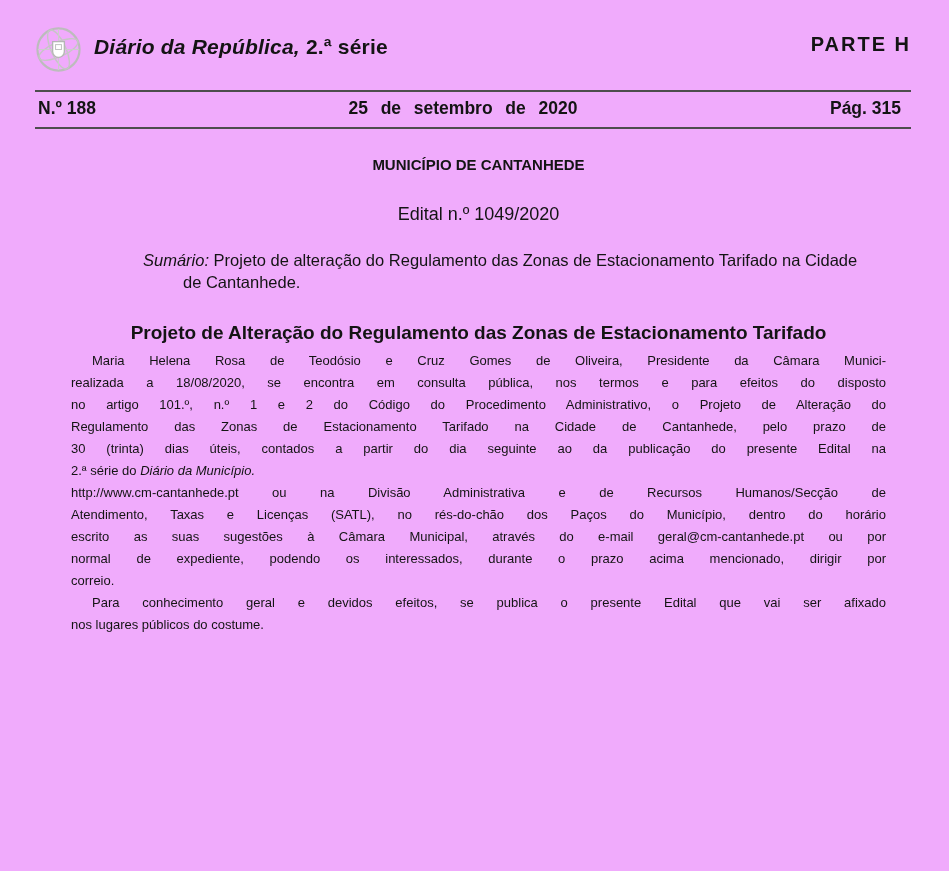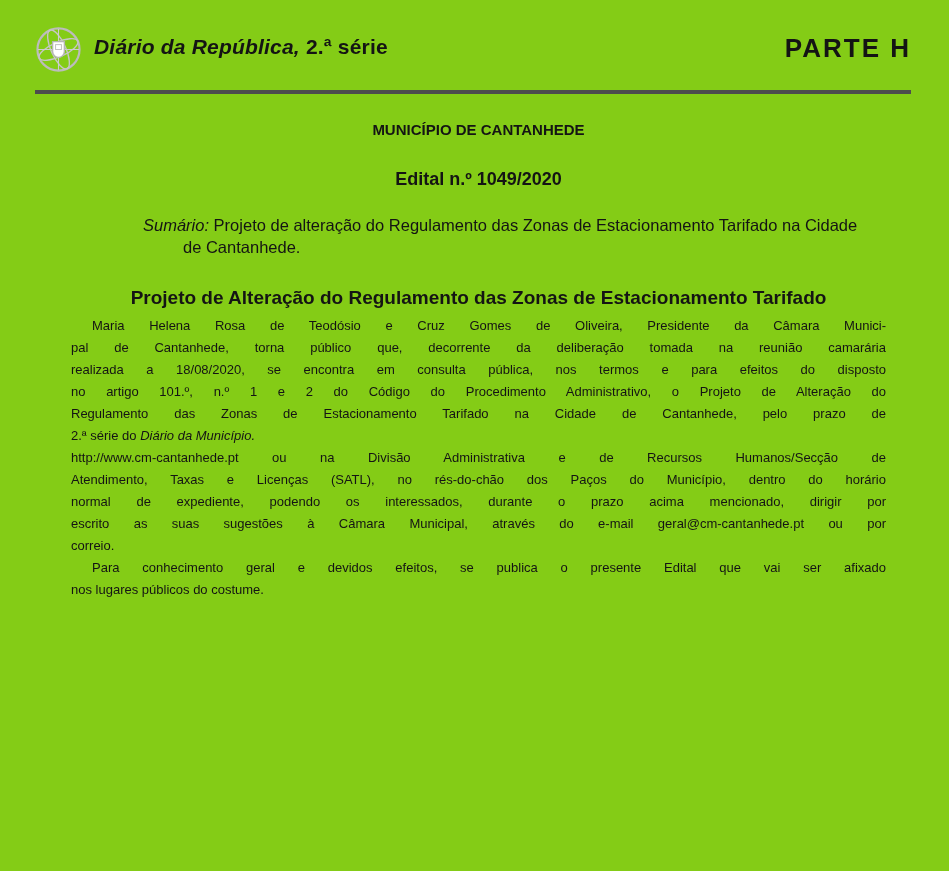--- a/index.html
+++ b/index.html
@@ -1,60 +1,60 @@
 <!DOCTYPE html>
 <html><head>
 <meta charset="utf-8">
 <style>
   html,body{margin:0;padding:0;background:#ffffff;}
   .page{
     position:relative;
     width:949px;height:871px;
-    background:#84cc16;
+    background:#f0abfc;
     color:#141414;
     font-family:"Liberation Sans","DejaVu Sans",sans-serif;
     overflow:hidden;
   }
   
   .masthead{
     margin:0 38px 0 35px;
     padding-top:26px;
     display:flex;justify-content:space-between;align-items:flex-start;
   }
   .brand{display:flex;align-items:flex-start;gap:12px;}
   .emblem{flex:0 0 auto;}
   .journal-title{
     padding-top:9px;
     font-size:21px;font-weight:bold;letter-spacing:.2px;
   }
   .journal-title .it{font-style:italic;}
   .part-label{
     padding-top:7px;
-    font-size:26px;font-weight:bold;letter-spacing:2px;
+    font-size:20px;font-weight:bold;letter-spacing:2px;
   }
   .rule{border-top:2px solid #4d4d4d;height:0;margin:0 38px 0 35px;}
   .rule-1{margin-top:13px;}
   .issue-row{
     margin:0 38px 0 35px;
     padding:8px 10px 9px 3px;
     display:flex;align-items:baseline;
     font-weight:bold;font-size:17.5px;line-height:1;
   }
   .issue-number{flex:0 0 auto;}
   .issue-date{flex:1 1 auto;text-align:center;word-spacing:.45em;}
   .issue-page{flex:0 0 auto;}
   
   .content{margin:0 63px 0 71px;}
   .municipality{
     margin:28px 0 0 0;
     font-size:15px;font-weight:bold;text-align:center;line-height:1;
   }
   .edital{
     margin:33px 0 0 0;
-    font-size:18px;font-weight:bold;text-align:center;line-height:1;
+    font-size:18px;font-weight:normal;text-align:center;line-height:1;
   }
   .summary{
     margin:26px 0 8px 72px;
     font-size:16.5px;line-height:22px;
   }
   .summary .cont{margin-left:40px;}
   .heading{
     margin:14px 0 0 0;
     padding-top:14px;
     font-size:19px;font-weight:bold;text-align:center;line-height:23px;
@@ -87,50 +87,55 @@
           <rect x="21" y="19" width="6" height="5" fill="none" stroke="#c0c0c0" stroke-width="1"></rect>
         </svg>
       </span>
       <div class="journal-title"><span class="it">Diário da República,</span><span> 2.ª série</span></div>
     </div>
     <div class="part-label">PARTE H</div>
   </header>
 
   <div class="rule rule-1"></div>
 
+  <div class="issue-row">
+    <span class="issue-number">N.º 188</span>
+    <span class="issue-date">25 de setembro de 2020</span>
+    <span class="issue-page">Pág. 315</span>
+  </div>
 
   <div class="rule"></div>
 
   <main class="content">
     <h1 class="municipality">MUNICÍPIO DE CANTANHEDE</h1>
     <h2 class="edital">Edital n.º 1049/2020</h2>
 
     <div class="summary" id="summary">
         <div><span class="i">Sumário: </span><span>Projeto de alteração do Regulamento das Zonas de Estacionamento Tarifado na Cidade</span></div>
         <div class="cont"><span>de Cantanhede.</span></div>
       </div>
 
     <h3 class="heading" id="heading">
         <div>Projeto de Alteração do Regulamento das Zonas de Estacionamento Tarifado</div>
       </h3>
 
     <div class="doc-body" id="doc-body">
         <div class="para">
           <div class="line j ind"><span>Maria Helena Rosa de Teodósio e Cruz Gomes de Oliveira, Presidente da Câmara Munici-</span></div>
-          <div class="line j"><span>pal de Cantanhede, torna público que, decorrente da deliberação tomada na reunião camarária</span></div>
           <div class="line j"><span>realizada a 18/08/2020, se encontra em consulta pública, nos termos e para efeitos do disposto</span></div>
           <div class="line j"><span>no artigo 101.º, n.º 1 e 2 do Código do Procedimento Administrativo, o Projeto de Alteração do</span></div>
           <div class="line j"><span>Regulamento das Zonas de Estacionamento Tarifado na Cidade de Cantanhede, pelo prazo de</span></div>
+          <div class="line j"><span>30 (trinta) dias úteis, contados a partir do dia seguinte ao da publicação do presente Edital na</span></div>
           <div class="line"><span>2.ª série do </span><span class="i">Diário da Município.</span></div>
         </div>
         <div class="para">
           <div class="line j"><span>http://www.cm-cantanhede.pt ou na Divisão Administrativa e de Recursos Humanos/Secção de</span></div>
           <div class="line j"><span>Atendimento, Taxas e Licenças (SATL), no rés-do-chão dos Paços do Município, dentro do horário</span></div>
+          <div class="line j"><span>escrito as suas sugestões à Câmara Municipal, através do e-mail geral@cm-cantanhede.pt ou por</span></div>
           <div class="line j"><span>normal de expediente, podendo os interessados, durante o prazo acima mencionado, dirigir por</span></div>
-          <div class="line j"><span>escrito as suas sugestões à Câmara Municipal, através do e-mail geral@cm-cantanhede.pt ou por</span></div>
           <div class="line"><span>correio.</span></div>
         </div>
         <div class="para">
           <div class="line j ind"><span>Para conhecimento geral e devidos efeitos, se publica o presente Edital que vai ser afixado</span></div>
           <div class="line"><span>nos lugares públicos do costume.</span></div>
         </div>
       </div>
 
   </main>
 

